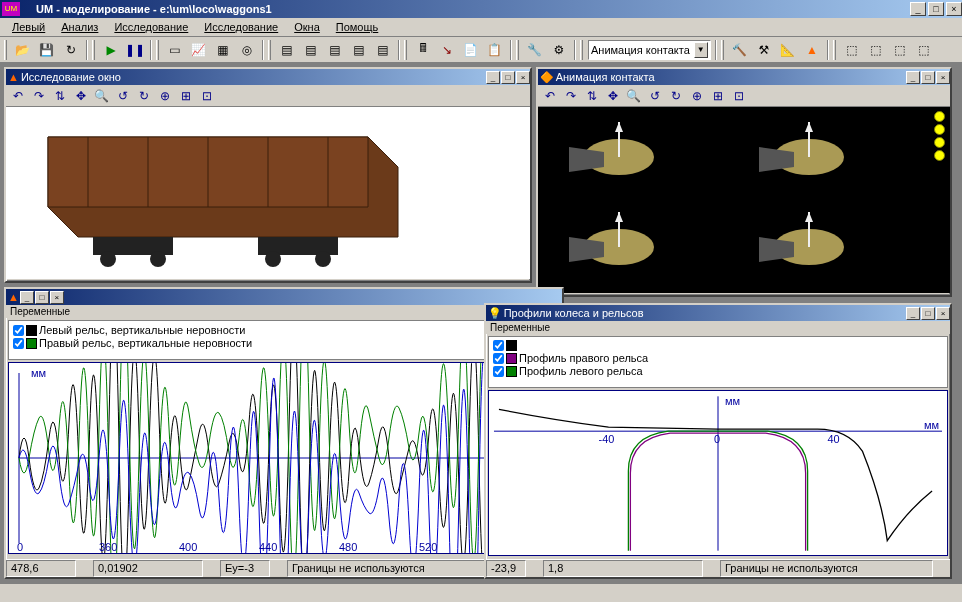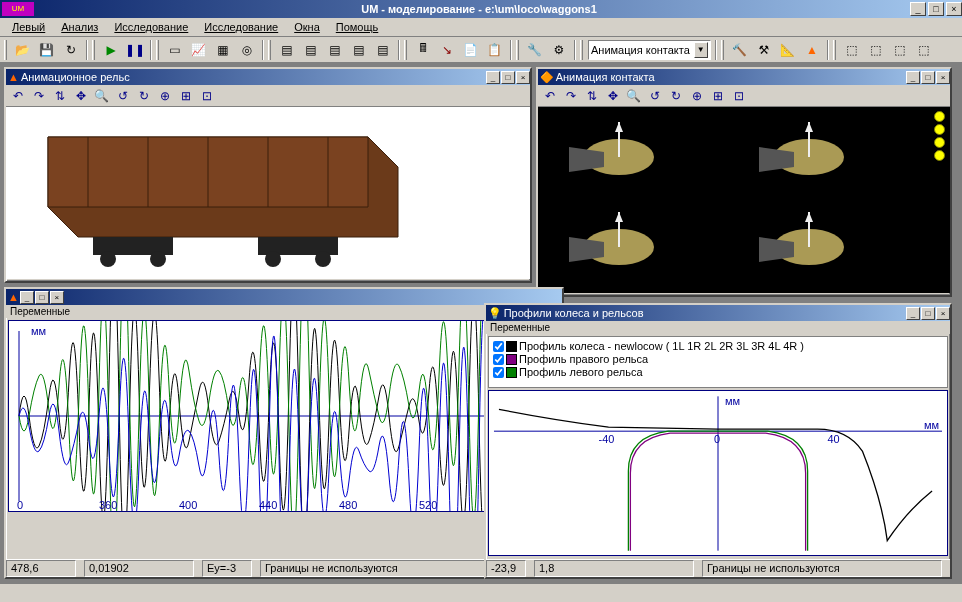--- a/index.html
+++ b/index.html
@@ -1,39 +1,39 @@
 <!DOCTYPE html>
 <html><head>
 <meta charset="utf-8">
 <style>
 * { box-sizing: border-box; margin: 0; padding: 0; font-family: "MS Sans Serif", Tahoma, sans-serif; font-size: 11px; }
 body { background: #d4d0c8; width: 962px; height: 602px; overflow: hidden; position: relative; }
 .titlebar { background: linear-gradient(to right, #0a246a, #a6caf0); height: 18px; display: flex; align-items: center; color: #fff; padding-left: 2px; }
-.titlebar .title-text { flex: 1; font-weight: bold; padding-left: 16px; text-align: center; }
+.titlebar .title-text { flex: 1; font-weight: bold; padding-left: 16px; }
 .titlebar .btns { display: flex; }
 .titlebar .btns button { width: 16px; height: 14px; margin-left: 2px; background: #d4d0c8; border: 1px solid; border-color: #fff #404040 #404040 #fff; font-size: 9px; line-height: 10px; text-align: center; }
-.app-icon { width: 32px; height: 14px; background: #c000c0; color: #ff0; font-size: 8px; text-align: center; line-height: 14px; }
+.app-icon { width: 18px; height: 14px; background: #c000c0; color: #ff0; font-size: 8px; text-align: center; line-height: 14px; }
 .menubar { background: #d4d0c8; height: 19px; display: flex; align-items: center; padding-left: 4px; border-bottom: 1px solid #808080; }
 .menubar span { padding: 2px 8px; text-decoration: underline; text-decoration-thickness: 1px; text-underline-offset: 1px; cursor: default; }
 .toolbar-row { background: #d4d0c8; height: 26px; display: flex; align-items: center; padding-left: 4px; border-bottom: 1px solid #808080; gap: 2px;}
 .tbgrip { width:3px; height:20px; border-left:1px solid #fff; border-right:1px solid #808080; margin-right:3px;}
 .tbtn { width: 22px; height: 22px; background: #d4d0c8; border: 1px solid transparent; display:inline-flex; align-items:center; justify-content:center; font-size: 12px; }
 .tsep { width: 2px; height: 20px; border-left: 1px solid #808080; border-right: 1px solid #fff; margin: 0 2px; }
 .combo { height: 20px; background: #fff; border: 1px solid; border-color: #808080 #fff #fff #808080; display:inline-flex; align-items:center; padding: 0 2px; font-size:11px;}
 .combo .arrow{ width:14px; height:16px; background:#d4d0c8; border:1px solid; border-color:#fff #404040 #404040 #fff; margin-left:4px; text-align:center; line-height:14px; font-size:8px;}
 .mdi { position: absolute; top: 63px; left: 0; right: 0; bottom: 18px; background: #808080; }
 .child { position: absolute; background: #d4d0c8; border: 2px solid; border-color: #d4d0c8 #404040 #404040 #d4d0c8; box-shadow: inset 1px 1px 0 #fff, inset -1px -1px 0 #808080;}
 .child .ctitle { background: linear-gradient(to right, #0a246a, #a6caf0); height: 16px; display: flex; align-items: center; color: #fff; padding-left: 2px; }
 .child .ctitle .ct-text { flex: 1; padding-left: 2px; }
 .child .ctitle .btns button { width: 14px; height: 13px; margin-left: 1px; background: #d4d0c8; border: 1px solid; border-color: #fff #404040 #404040 #fff; font-size: 8px; line-height: 10px;}
 .child .ctoolbar { background: #d4d0c8; height: 22px; display: flex; align-items: center; padding-left: 2px; border-bottom: 1px solid #808080; gap:1px;}
 .child .ctoolbar .tbtn{ width:20px; height:20px; color:#008; }
 .viewport { position:relative; background:#fff; overflow:hidden;}
 .statusbar { position:absolute; bottom:0; left:0; right:0; height:18px; background:#d4d0c8; display:flex; border-top:1px solid #fff;}
-.statusbar .cell{ border:1px solid; border-color:#808080 #fff #fff #808080; padding:1px 4px; margin-right:8px;}
+.statusbar .cell{ border:1px solid; border-color:#808080 #fff #fff #808080; padding:1px 4px; margin-right:17px;}
 .legend-area{ background:#fff; border:1px solid #808080; padding:2px 4px; margin:2px; font-size:10px; overflow:hidden;}
 .legend-hdr{ background:#d4d0c8; padding:1px 4px; font-size:10px;}
 .legrow{display:flex;align-items:center;gap:2px;margin:1px 0;}
 .legrow input{width:11px;height:11px;}
 .legswatch{width:11px;height:11px;border:1px solid #000;}
 .indic{position:absolute; right:4px; width:12px; display:flex; flex-direction:column; gap:2px;}
 .indic div{width:11px;height:11px;border-radius:50%;border:1px solid #808000;}
 </style>
 </head>
 <body>
@@ -107,21 +107,21 @@
   <button class="tbtn">⬚</button>
   <button class="tbtn">⬚</button>
   <button class="tbtn">⬚</button>
 </div>
 
 <div class="mdi">
 
   <div class="child" style="left:4px; top:4px; width:528px; height:216px;">
     <div class="ctitle">
       <span style="color:#f60">▲</span>
-      <div class="ct-text">Анимационное рельс</div>
+      <div class="ct-text">Исследование окно</div>
       <div class="btns"><button>_</button><button>□</button><button>×</button></div>
     </div>
     <div class="ctoolbar">
       <button class="tbtn">↶</button>
       <button class="tbtn">↷</button>
       <button class="tbtn">⇅</button>
       <button class="tbtn">✥</button>
       <button class="tbtn">🔍</button>
       <button class="tbtn">↺</button>
       <button class="tbtn">↻</button>
@@ -205,20 +205,32 @@
       </div>
     </div>
   </div>
 
   <div class="child" style="left:4px; top:224px; width:560px; height:292px;">
     <div class="ctitle">
       <span style="color:#f60">▲</span>
       <div class="btns"><button>_</button><button>□</button><button>×</button></div>
     </div>
     <div class="legend-hdr">Переменные</div>
+    <div class="legend-area" style="height:40px;">
+      <div class="legrow">
+          <input type="checkbox" checked="" style="">
+          <div class="legswatch" style="background:#000"></div>
+          <span>Левый рельс, вертикальные неровности</span>
+        </div>
+      <div class="legrow">
+          <input type="checkbox" checked="" style="">
+          <div class="legswatch" style="background:#008000"></div>
+          <span>Правый рельс, вертикальные неровности</span>
+        </div>
+    </div>
     <div class="viewport" style="height:192px;margin:2px;border:1px solid #000080;background:#fff;position:relative;">
       <svg width="100%" height="100%" viewBox="0 0 550 190">
         <text x="25" y="16" fill="#0000a0" font-size="11"></text>
         <line x1="10" y1="95" x2="545" y2="95" stroke="#0000a0"></line>
         <line x1="10" y1="10" x2="10" y2="180" stroke="#0000a0"></line>
 
         <path d="M10,95 q5,-40 10,0 t10,30 10,-50 10,20 10,-35 10,45 10,-20 10,30 10,-55 10,20 10,35 10,-45 10,15 10,-30 10,50 10,-25 10,40 10,-50 10,20 10,30 10,-40 10,15 10,-35 10,45 10,-20 10,30 10,-50 10,25 10,35 10,-45 10,20 10,-30 10,40 10,-25 10,35 10,-45 10,20 10,30 10,-40 10,15 10,-30 10,45 10,-25 10,35 10,-45 10,20 10,-30 10,40 10,-25 10,35" fill="none" stroke="#000" stroke-width="1"></path>
         <path d="M10,95 q5,30 10,0 t10,-40 10,35 10,-25 10,45 10,-35 10,20 10,-30 10,50 10,-25 10,-35 10,40 10,-20 10,35 10,-45 10,25 10,-40 10,50 10,-20 10,-30 10,40 10,-15 10,35 10,-45 10,20 10,-30 10,50 10,-25 10,-35 10,45 10,-20 10,30 10,-40 10,25 10,-35 10,45 10,-20 10,-30 10,40 10,-15 10,30 10,-45 10,25 10,-35 10,45 10,-20 10,30 10,-40 10,25 10,-35" fill="none" stroke="#008000" stroke-width="1"></path>
         <path d="M10,95 q5,-20 10,10 t10,25 10,-35 10,15 10,30 10,-40 10,20 10,-25 10,35 10,-30 10,20 10,25 10,-35 10,15 10,-20 10,30 10,-25 10,35 10,-30 10,20 10,-25 10,30 10,-20 10,25 10,-30 10,20 10,25 10,-35 10,15 10,-20 10,30 10,-25 10,35 10,-30 10,20 10,-25 10,30 10,-20 10,25 10,-30 10,20 10,-25 10,30 10,-20 10,25 10,-30 10,20 10,-25 10,30" fill="none" stroke="#0000d0" stroke-width="1"></path>
         <g fill="#0000a0" font-size="10">
@@ -245,21 +257,20 @@
     <div class="ctitle">
       <span style="color:#ff0">💡</span>
       <div class="ct-text">Профили колеса и рельсов</div>
       <div class="btns"><button>_</button><button>□</button><button>×</button></div>
     </div>
     <div class="legend-hdr">Переменные</div>
     <div class="legend-area" style="height:52px;">
       <div class="legrow">
           <input type="checkbox" checked="" style="">
           <div class="legswatch" style="background:#000"></div>
-          <span>Профиль колеса - newlocow ( 1L 1R 2L 2R 3L 3R 4L 4R )</span>
         </div>
       <div class="legrow">
           <input type="checkbox" checked="" style="">
           <div class="legswatch" style="background:#800080"></div>
           <span>Профиль правого рельса</span>
         </div>
       <div class="legrow">
           <input type="checkbox" checked="" style="">
           <div class="legswatch" style="background:#008000"></div>
           <span>Профиль левого рельса</span>

